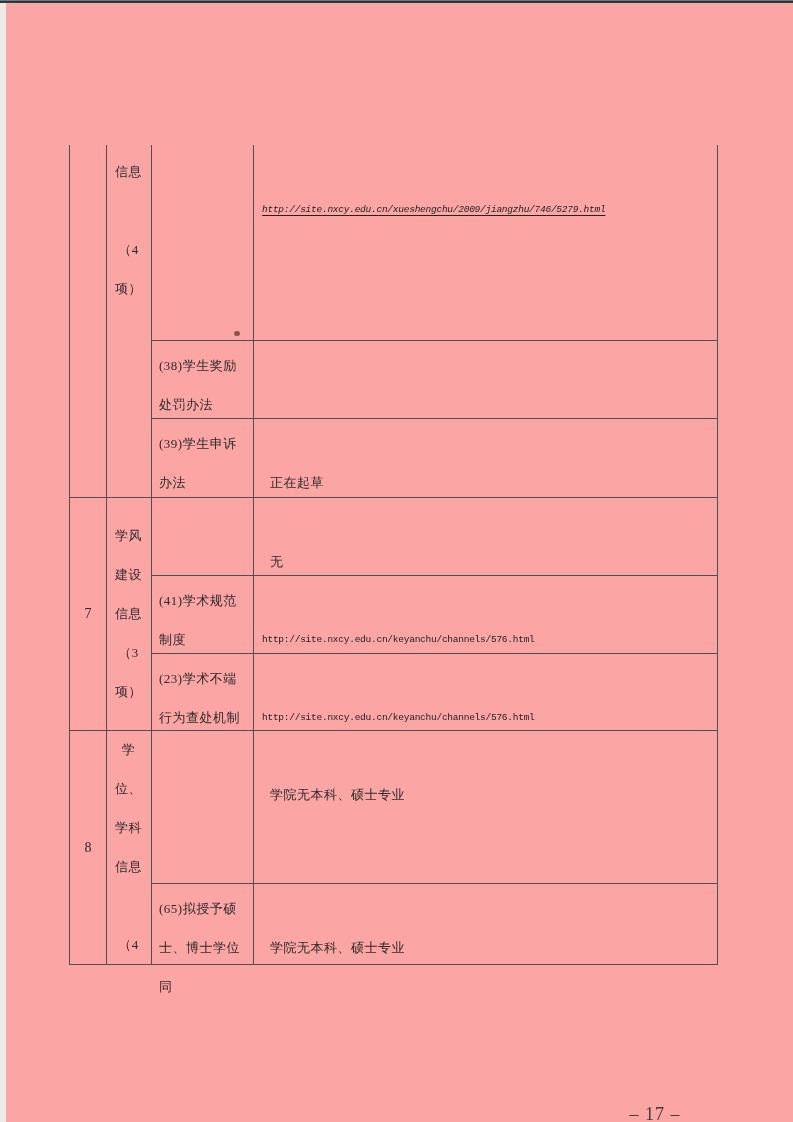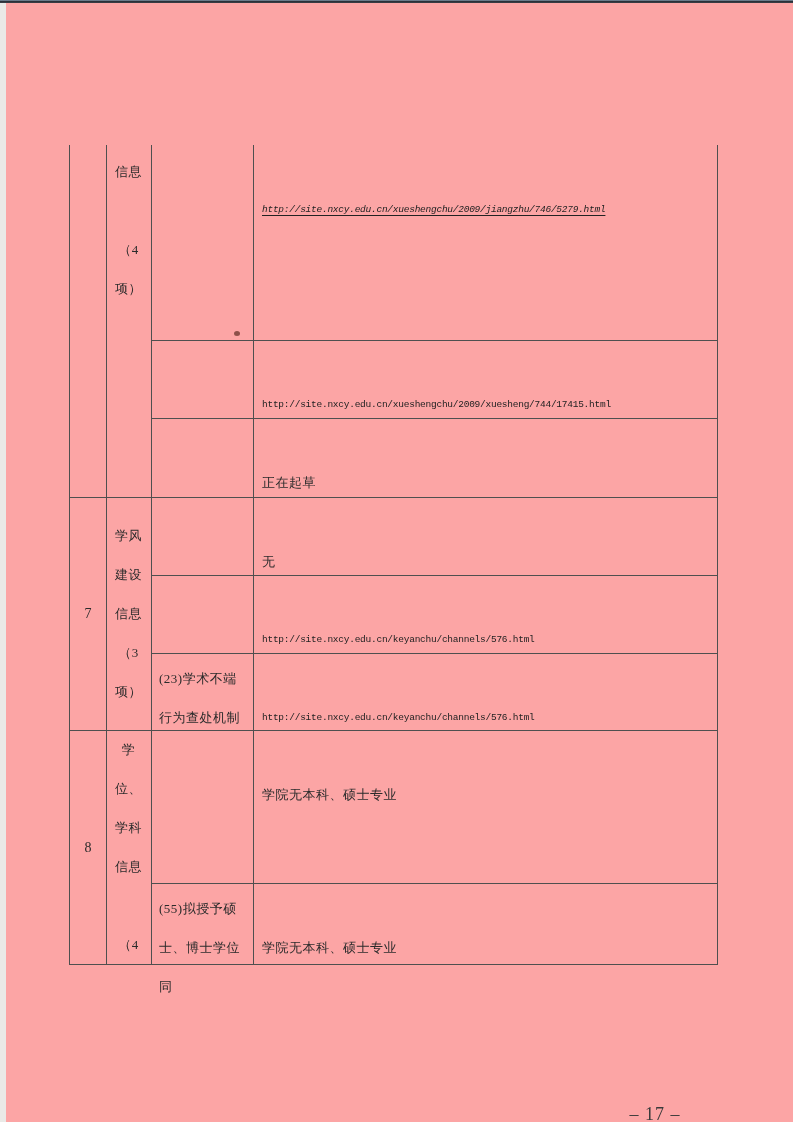--- a/index.html
+++ b/index.html
@@ -34,21 +34,21 @@
   .cat.top { padding-top:7px; }
   .cat.mid { display:flex; align-items:center; justify-content:center; }
   .item { left:81px; width:102px; padding:6px 2px 0 8px; }
   .content { left:183px; width:464px; padding:6px 4px 0 9px; }
   .url {
     font-family:"Liberation Mono","DejaVu Sans Mono",monospace;
     font-size:9.5px; letter-spacing:-0.25px; line-height:39px;
     white-space:nowrap; color:#222;
   }
   .url.underline { text-decoration:underline; text-underline-offset:3px; text-decoration-thickness:1px;font-style:italic; }
-  .cn { font-size:13px; line-height:39px; letter-spacing:0.5px; }
+  .cn { font-size:13px; line-height:39px; letter-spacing:0.5px;margin-left:8px; }
   .speck { position:absolute; left:234px; top:331px; width:6px; height:5px;
            background:#79413a; border-radius:50%; opacity:0.85; }
   .page-number {
     position:absolute; left:615px; top:1104px; width:80px;
     text-align:center; font-size:18px; letter-spacing:1px; color:#3a3a3a;
   }
 </style>
 </head>
 <body>
 
@@ -74,39 +74,42 @@
 
     <div class="cell cat top" style="top:0; height:352px">信息
 
 （4
 项）</div>
 
     <div class="cell content" style="top:0; height:195px">
       <div class="url underline">http://site.nxcy.edu.cn/xueshengchu/2009/jiangzhu/746/5279.html</div>
     </div>
 
-    <div class="cell content" style="top:195px; height:78px">
-      <div class="url">http://site.nxcy.edu.cn/xueshengchu/2009/xuesheng/744/17415.html</div>
-    </div>
+    <div class="cell item" style="top:195px; height:78px">(38)学生奖励
+处罚办法</div>
 
+    <div class="cell item" style="top:273px; height:79px">(39)学生申诉
+办法</div>
     <div class="cell content" style="top:273px; height:79px">
       <div class="cn">正在起草</div>
     </div>
 
     <div class="cell num" style="top:352px; height:233px">7</div>
     <div class="cell cat mid" style="top:352px; height:233px">学风
 建设
 信息
 （3
 项）</div>
 
     <div class="cell content" style="top:352px; height:78px">
       <div class="cn">无</div>
     </div>
 
+    <div class="cell item" style="top:430px; height:78px">(41)学术规范
+制度</div>
     <div class="cell content" style="top:430px; height:78px">
       <div class="url">http://site.nxcy.edu.cn/keyanchu/channels/576.html</div>
     </div>
 
     <div class="cell item" style="top:508px; height:77px">(23)学术不端
 行为查处机制</div>
     <div class="cell content" style="top:508px; height:77px">
       <div class="url">http://site.nxcy.edu.cn/keyanchu/channels/576.html</div>
     </div>
 
@@ -115,21 +118,21 @@
 位、
 学科
 信息
 
 （4</div>
 
     <div class="cell content" style="top:585px; height:153px">
       <div class="cn">学院无本科、硕士专业</div>
     </div>
 
-    <div class="cell item" style="top:738px; height:81px">(55)拟授予硕
+    <div class="cell item" style="top:738px; height:81px">(65)拟授予硕
 士、博士学位同</div>
     <div class="cell content" style="top:738px; height:81px">
       <div class="cn">学院无本科、硕士专业</div>
     </div>
   </div>
 
   <div class="speck"></div>
 
   <div class="page-number">– 17 –</div>
 </div>

